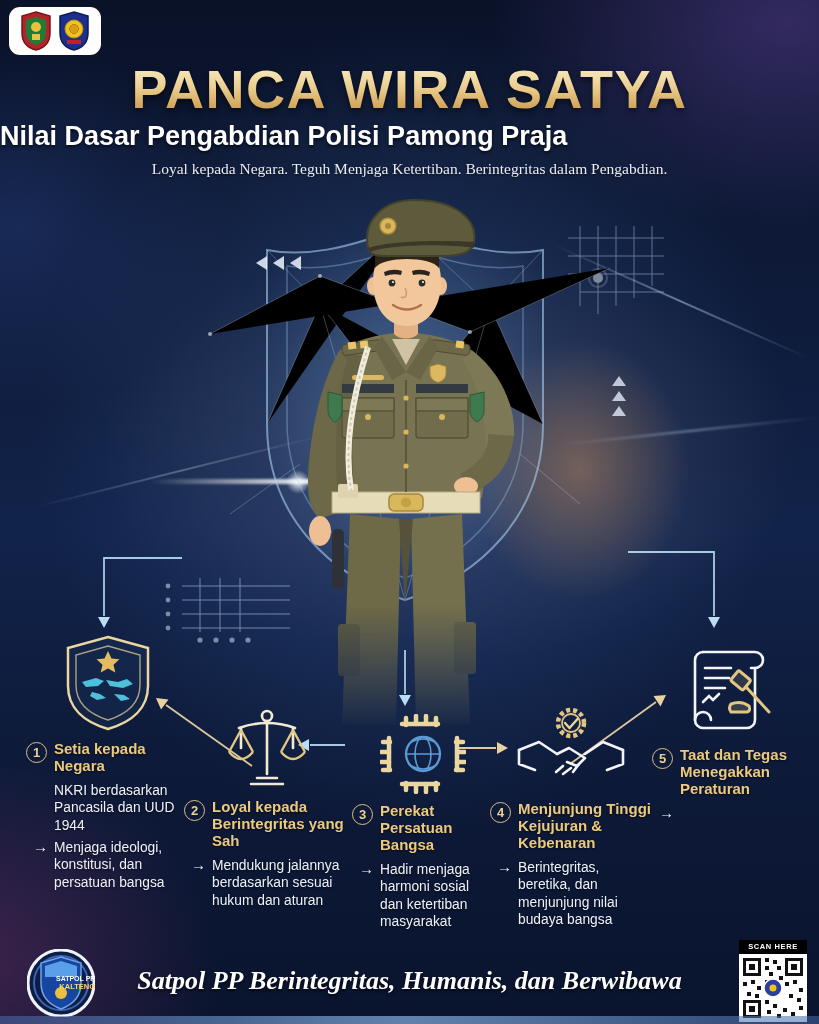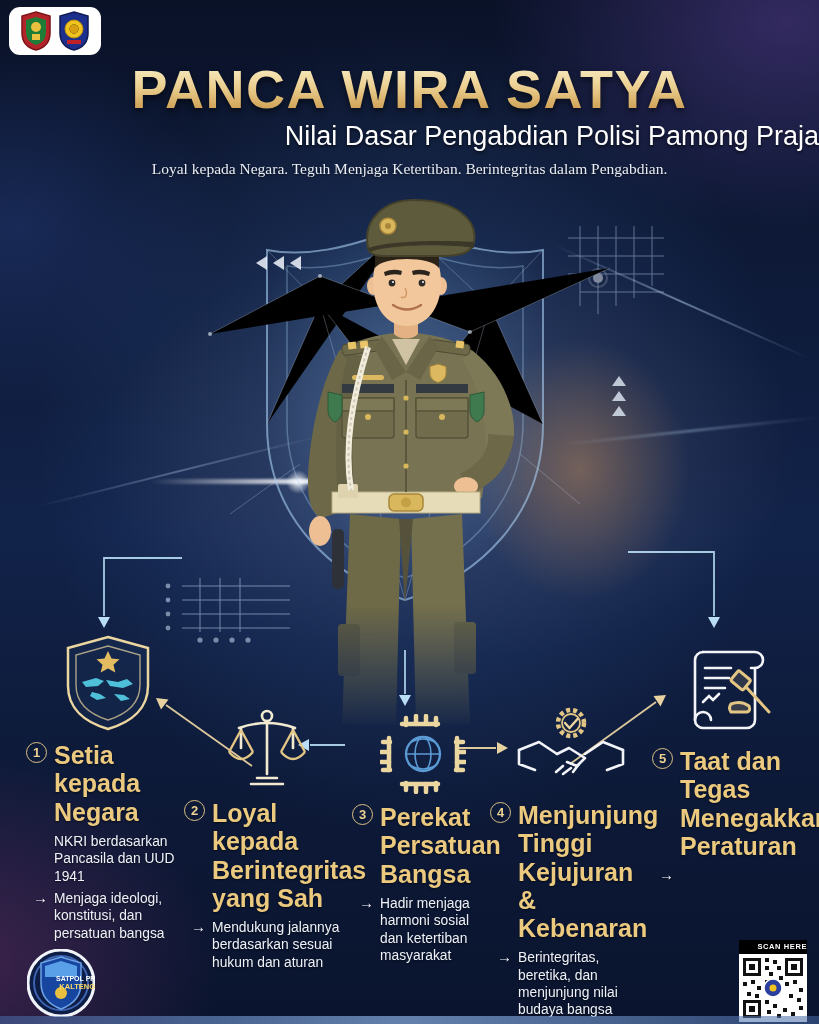--- a/index.html
+++ b/index.html
@@ -17,22 +17,22 @@
     color:#eef2f8;
   }
   
   .logo-pill { position:absolute; left:9px; top:7px; width:92px; height:48px; background:#fff;
     border-radius:11px; display:flex; align-items:center; justify-content:center; gap:6px; z-index:6; }
   .title { position:absolute; left:0; right:0; top:62px; text-align:center; font-size:54px; font-weight:800;
     letter-spacing:1.5px; line-height:1;
     background:linear-gradient(180deg,#f8ecc4 5%,#ecd092 45%,#d4a95f 80%,#c79c52 100%);
     -webkit-background-clip:text; background-clip:text; color:#e5c179; -webkit-text-fill-color:transparent;
     filter:drop-shadow(0 3px 3px rgba(0,0,0,.55)); z-index:5; }
-  .subtitle { position:absolute; left:0; right:0; top:121px; text-align:right; font-size:27px; font-weight:400;
-    color:#ffffff; text-shadow:0 2px 3px rgba(0,0,0,.6); z-index:5;margin-left:12px; }
+  .subtitle { position:absolute; left:0; right:0; top:121px; text-align:left; font-size:27px; font-weight:700;
+    color:#ffffff; text-shadow:0 2px 3px rgba(0,0,0,.6); z-index:5; }
   .tagline { position:absolute; left:0; right:0; top:160px; text-align:center; font-size:15.5px;
     color:#e9edf5; text-shadow:0 1px 2px rgba(0,0,0,.6); z-index:5;font-family:Liberation Serif, serif; }
   .flare-streak { position:absolute; left:150px; top:479px; width:280px; height:5px; z-index:2;
     background:linear-gradient(90deg,rgba(255,255,255,0),rgba(255,255,255,.9) 55%,rgba(255,255,255,0));
     filter:blur(1px); }
   .flare-core { position:absolute; left:286px; top:470px; width:24px; height:24px; z-index:2;
     background:radial-gradient(circle,rgba(255,255,255,.95),rgba(190,220,255,0) 70%); border-radius:50%; }
   .warm-glow { position:absolute; left:470px; top:340px; width:220px; height:260px; z-index:1;
     background:radial-gradient(closest-side,rgba(235,160,85,.38),rgba(235,160,85,0)); border-radius:50%; }
   .beam { position:absolute; height:2px; z-index:2; opacity:.5;
@@ -47,35 +47,35 @@
   .tri-up { width:0; height:0; border-left:7px solid transparent; border-right:7px solid transparent;
     border-bottom:10px solid rgba(225,235,248,.8); }
   .horizon { position:absolute; left:0; right:0; bottom:0; height:8px; z-index:6;
     background:linear-gradient(90deg,rgba(70,105,165,.55),rgba(130,165,215,.75),rgba(70,105,165,.55)); }
   
   .vcol { position:absolute; z-index:5; }
   .vicon { display:flex; justify-content:center; align-items:flex-end; }
   .vhead { display:flex; gap:7px; margin-top:9px; }
   .vnum { width:21px; height:21px; border:1.6px solid #dcc084; color:#ecd092; border-radius:50%;
     display:flex; align-items:center; justify-content:center; font-size:13px; font-weight:700; flex:none; margin-top:1px; }
-  .vtitle { font-weight:800; color:#ebc97f; font-size:25px; line-height:1.13; text-shadow:0 1px 2px rgba(0,0,0,.55); }
+  .vtitle { font-weight:800; color:#ebc97f; font-size:15px; line-height:1.13; text-shadow:0 1px 2px rgba(0,0,0,.55); }
   .vbody { margin-top:7px; padding-left:28px; font-size:13.8px; line-height:1.26; color:#eef2f8;
     text-shadow:0 1px 2px rgba(0,0,0,.5); }
   .vintro { margin-bottom:5px; }
   .varrow-row { position:relative; }
   .varrow { position:absolute; left:-21px; top:-1px; color:#f5f7fb; font-size:15px; }
   
   .motto { position:absolute; left:90px; right:90px; top:966px; text-align:center; z-index:6;
     font-family:"Liberation Serif","DejaVu Serif",serif; font-style:italic; font-weight:700;
     font-size:26px; color:#ffffff; text-shadow:0 2px 3px rgba(0,0,0,.65); }
   .badge-wrap { position:absolute; left:27px; top:949px; width:68px; height:68px; z-index:6; }
   .badge-label { position:absolute; width:100%; text-align:right; color:#fff; font-weight:800; line-height:1; }
   .qr-wrap { position:absolute; left:739px; top:940px; width:68px; z-index:6; }
   .qr-label { background:#000; color:#fff; font-size:7.5px; font-weight:700; letter-spacing:.6px;
-    text-align:right; padding:2px 0 3px; }
+    text-align:center; padding:2px 0 3px; }
   svg { display:block; }
 </style>
 </head>
 <body>
 
 <div class="poster">
 
   <div class="warm-glow"></div>
   <div class="beam beam1"></div>
   <div class="beam beam2"></div>
@@ -301,21 +301,21 @@
           <path d="M30 58 l8 2 6 4 -9 2 -7 -4 Z"></path>
             <path d="M52 60 l10 1 6 4 -9 2 Z"></path>
         </g>
       </svg>
     </div>
     <div class="vhead">
       <div class="vnum">1</div>
       <div class="vtitle">Setia kepada Negara</div>
     </div>
     <div class="vbody">
-      <div class="vintro">NKRI berdasarkan Pancasila dan UUD 1941</div>
+      <div class="vintro">NKRI berdasarkan Pancasila dan UUD 1944</div>
       <div class="varrow-row">
         <span class="varrow">→</span>
         <span>Menjaga ideologi, konstitusi, dan persatuan bangsa</span>
       </div>
     </div>
   </div>
 
   <div class="vcol" style="left:184px; top:704px; width:166px;">
     <div class="vicon" style="height:86px;">
       <svg width="96" height="82" viewBox="0 0 96 82">
@@ -438,20 +438,21 @@
       <circle cx="34" cy="34" r="33" fill="#0d1d46" stroke="#f0f3f8" stroke-width="3"></circle>
       <circle cx="34" cy="34" r="27" fill="none" stroke="#3e63b0" stroke-width="2"></circle>
       <path d="M34 8 L54 14 L54 34 C54 48 45 56 34 60 C23 56 14 48 14 34 L14 14 Z" fill="#1746a0" stroke="#6fa3e8" stroke-width="1.5"></path>
       <path d="M34 12 L50 17 L50 28 L18 28 L18 17 Z" fill="#5aa0e8"></path>
       <circle cx="34" cy="44" r="6" fill="#e9c13e"></circle>
     </svg>
     <span class="badge-label" style="top:26px; font-size:7px;">SATPOL PP</span>
     <span class="badge-label" style="top:34px; font-size:7.5px; color:#ffd966;">KALTENG</span>
   </div>
 
+  <div class="motto">Satpol PP Berintegritas, Humanis, dan Berwibawa</div>
 
   <div class="qr-wrap">
     <div class="qr-label">SCAN HERE</div>
     <svg width="68" height="68" viewBox="0 0 68 68">
       <rect x="0" y="0" width="68" height="68" fill="#ffffff"></rect>
       <g fill="#111">
         <rect x="4" y="4" width="18" height="18"></rect>
           <rect x="46" y="4" width="18" height="18"></rect>
           <rect x="4" y="46" width="18" height="18"></rect>
       </g>

